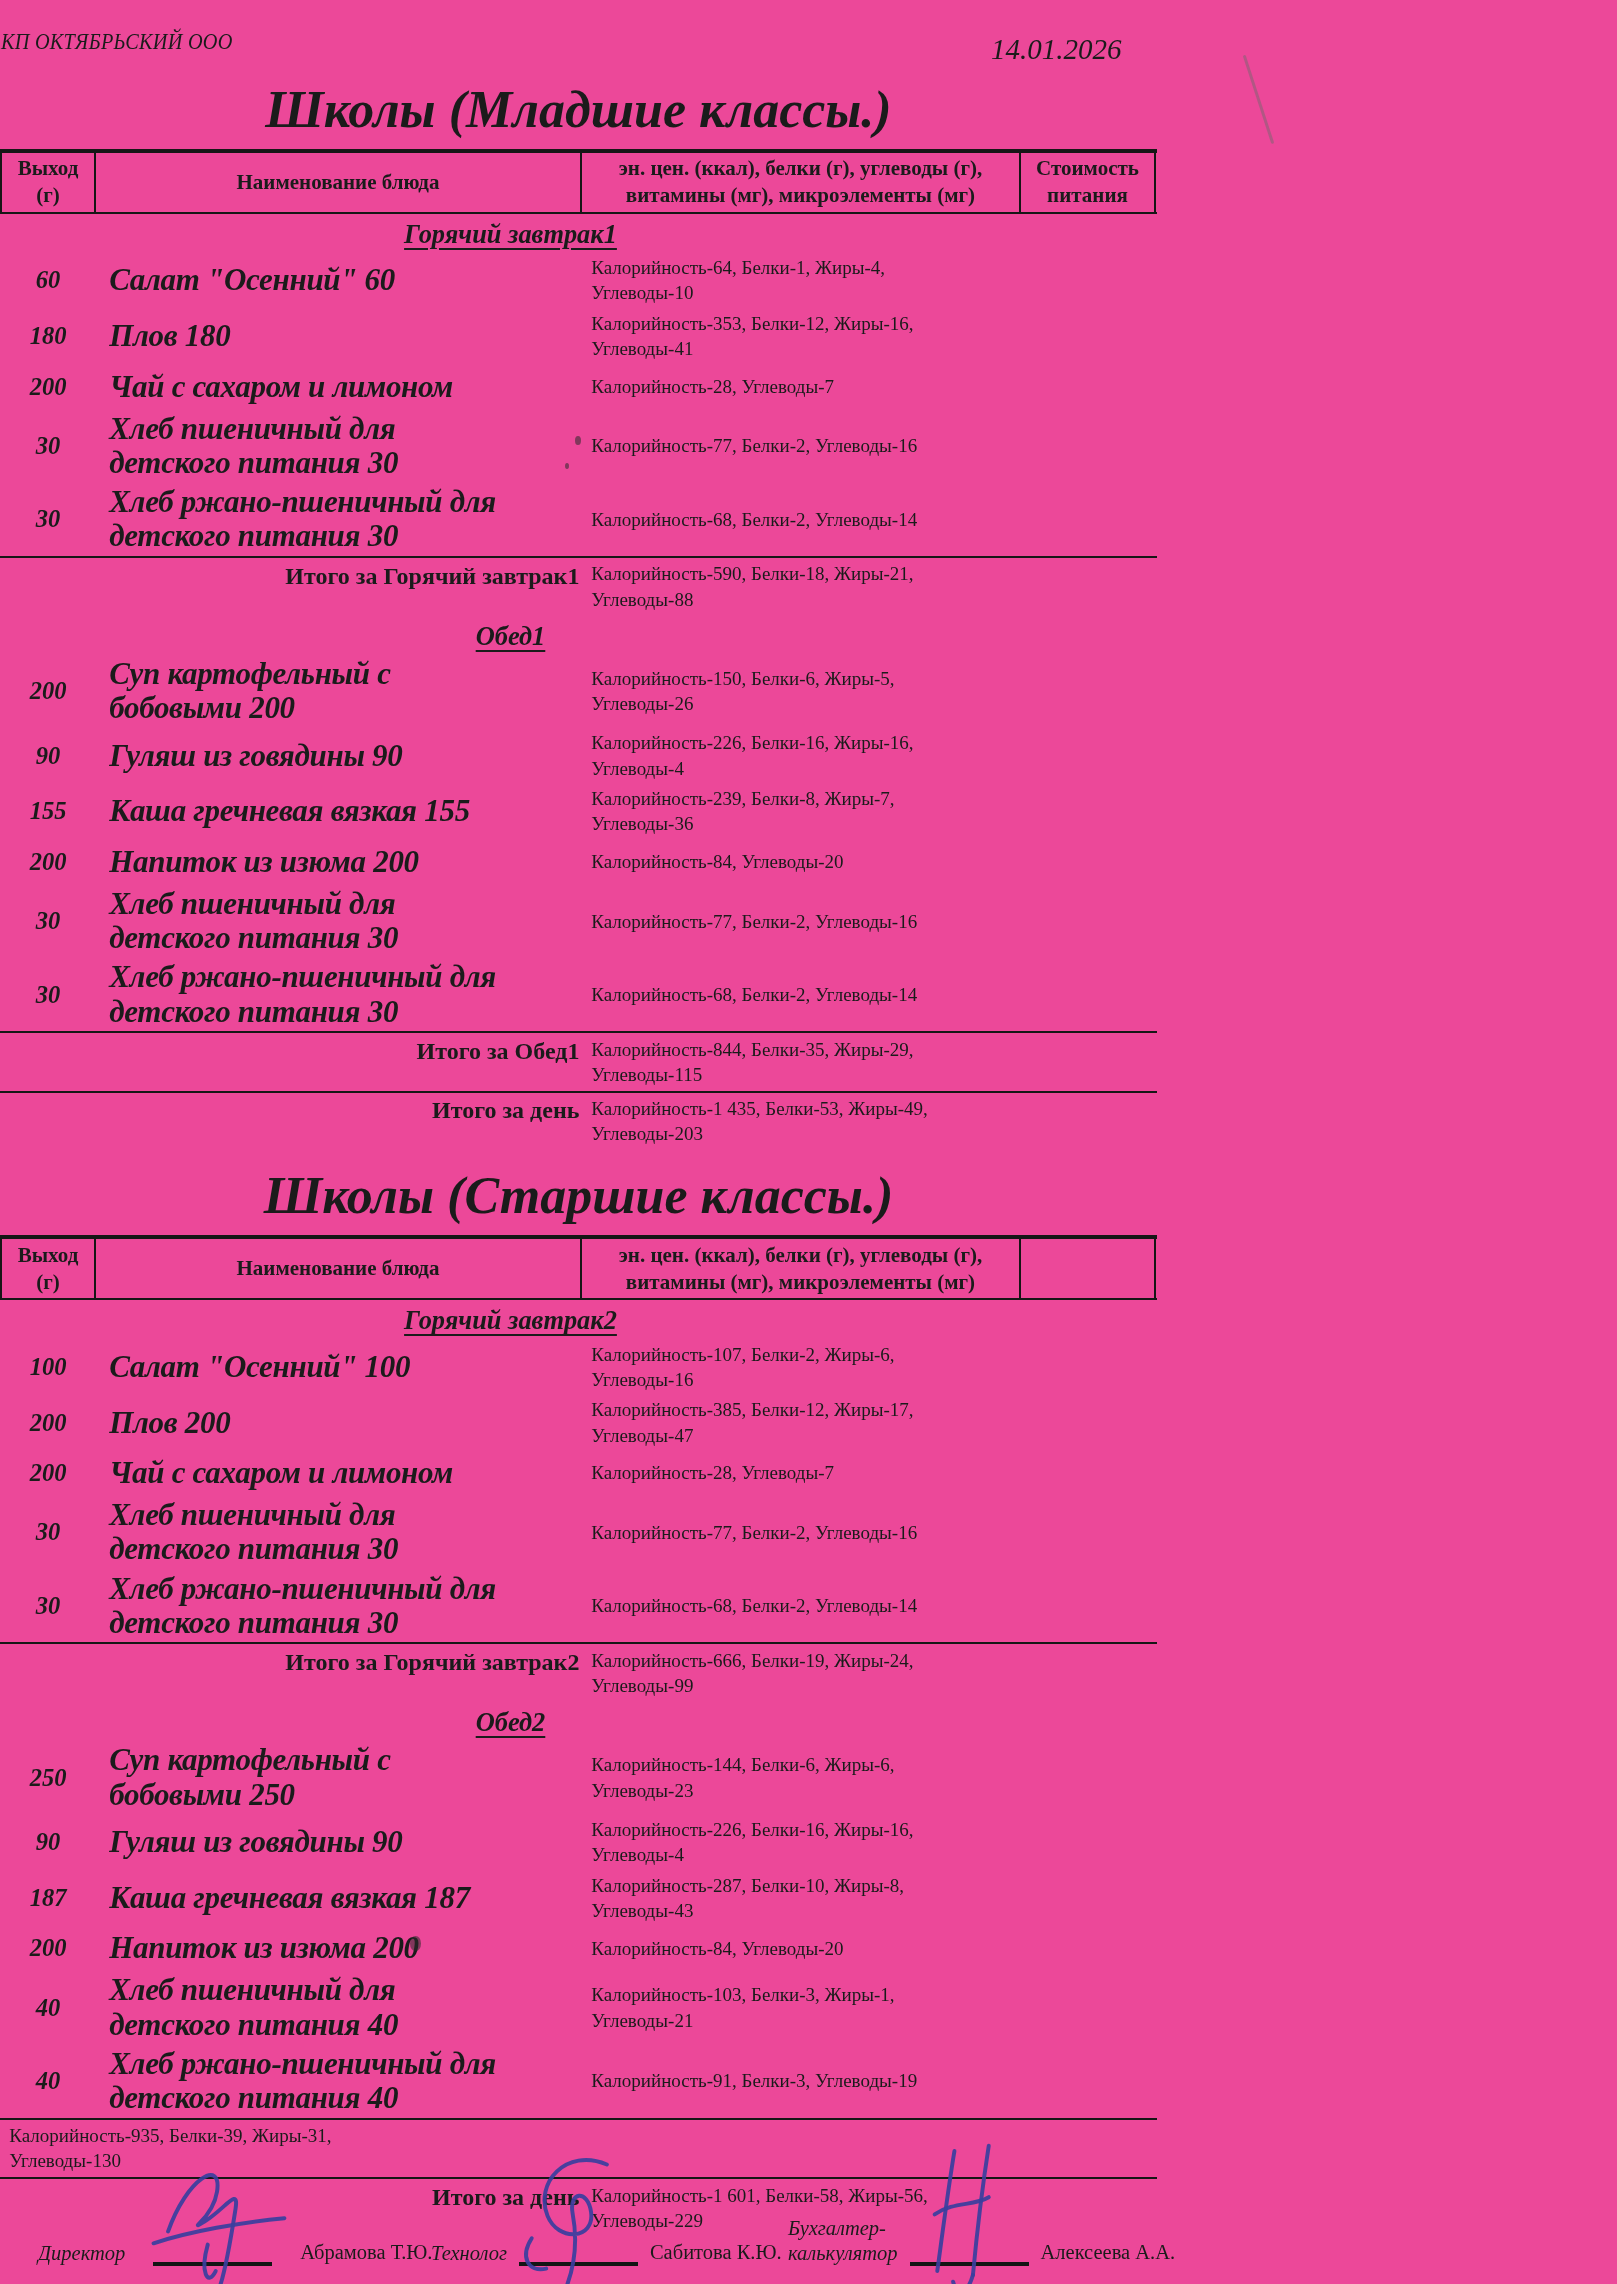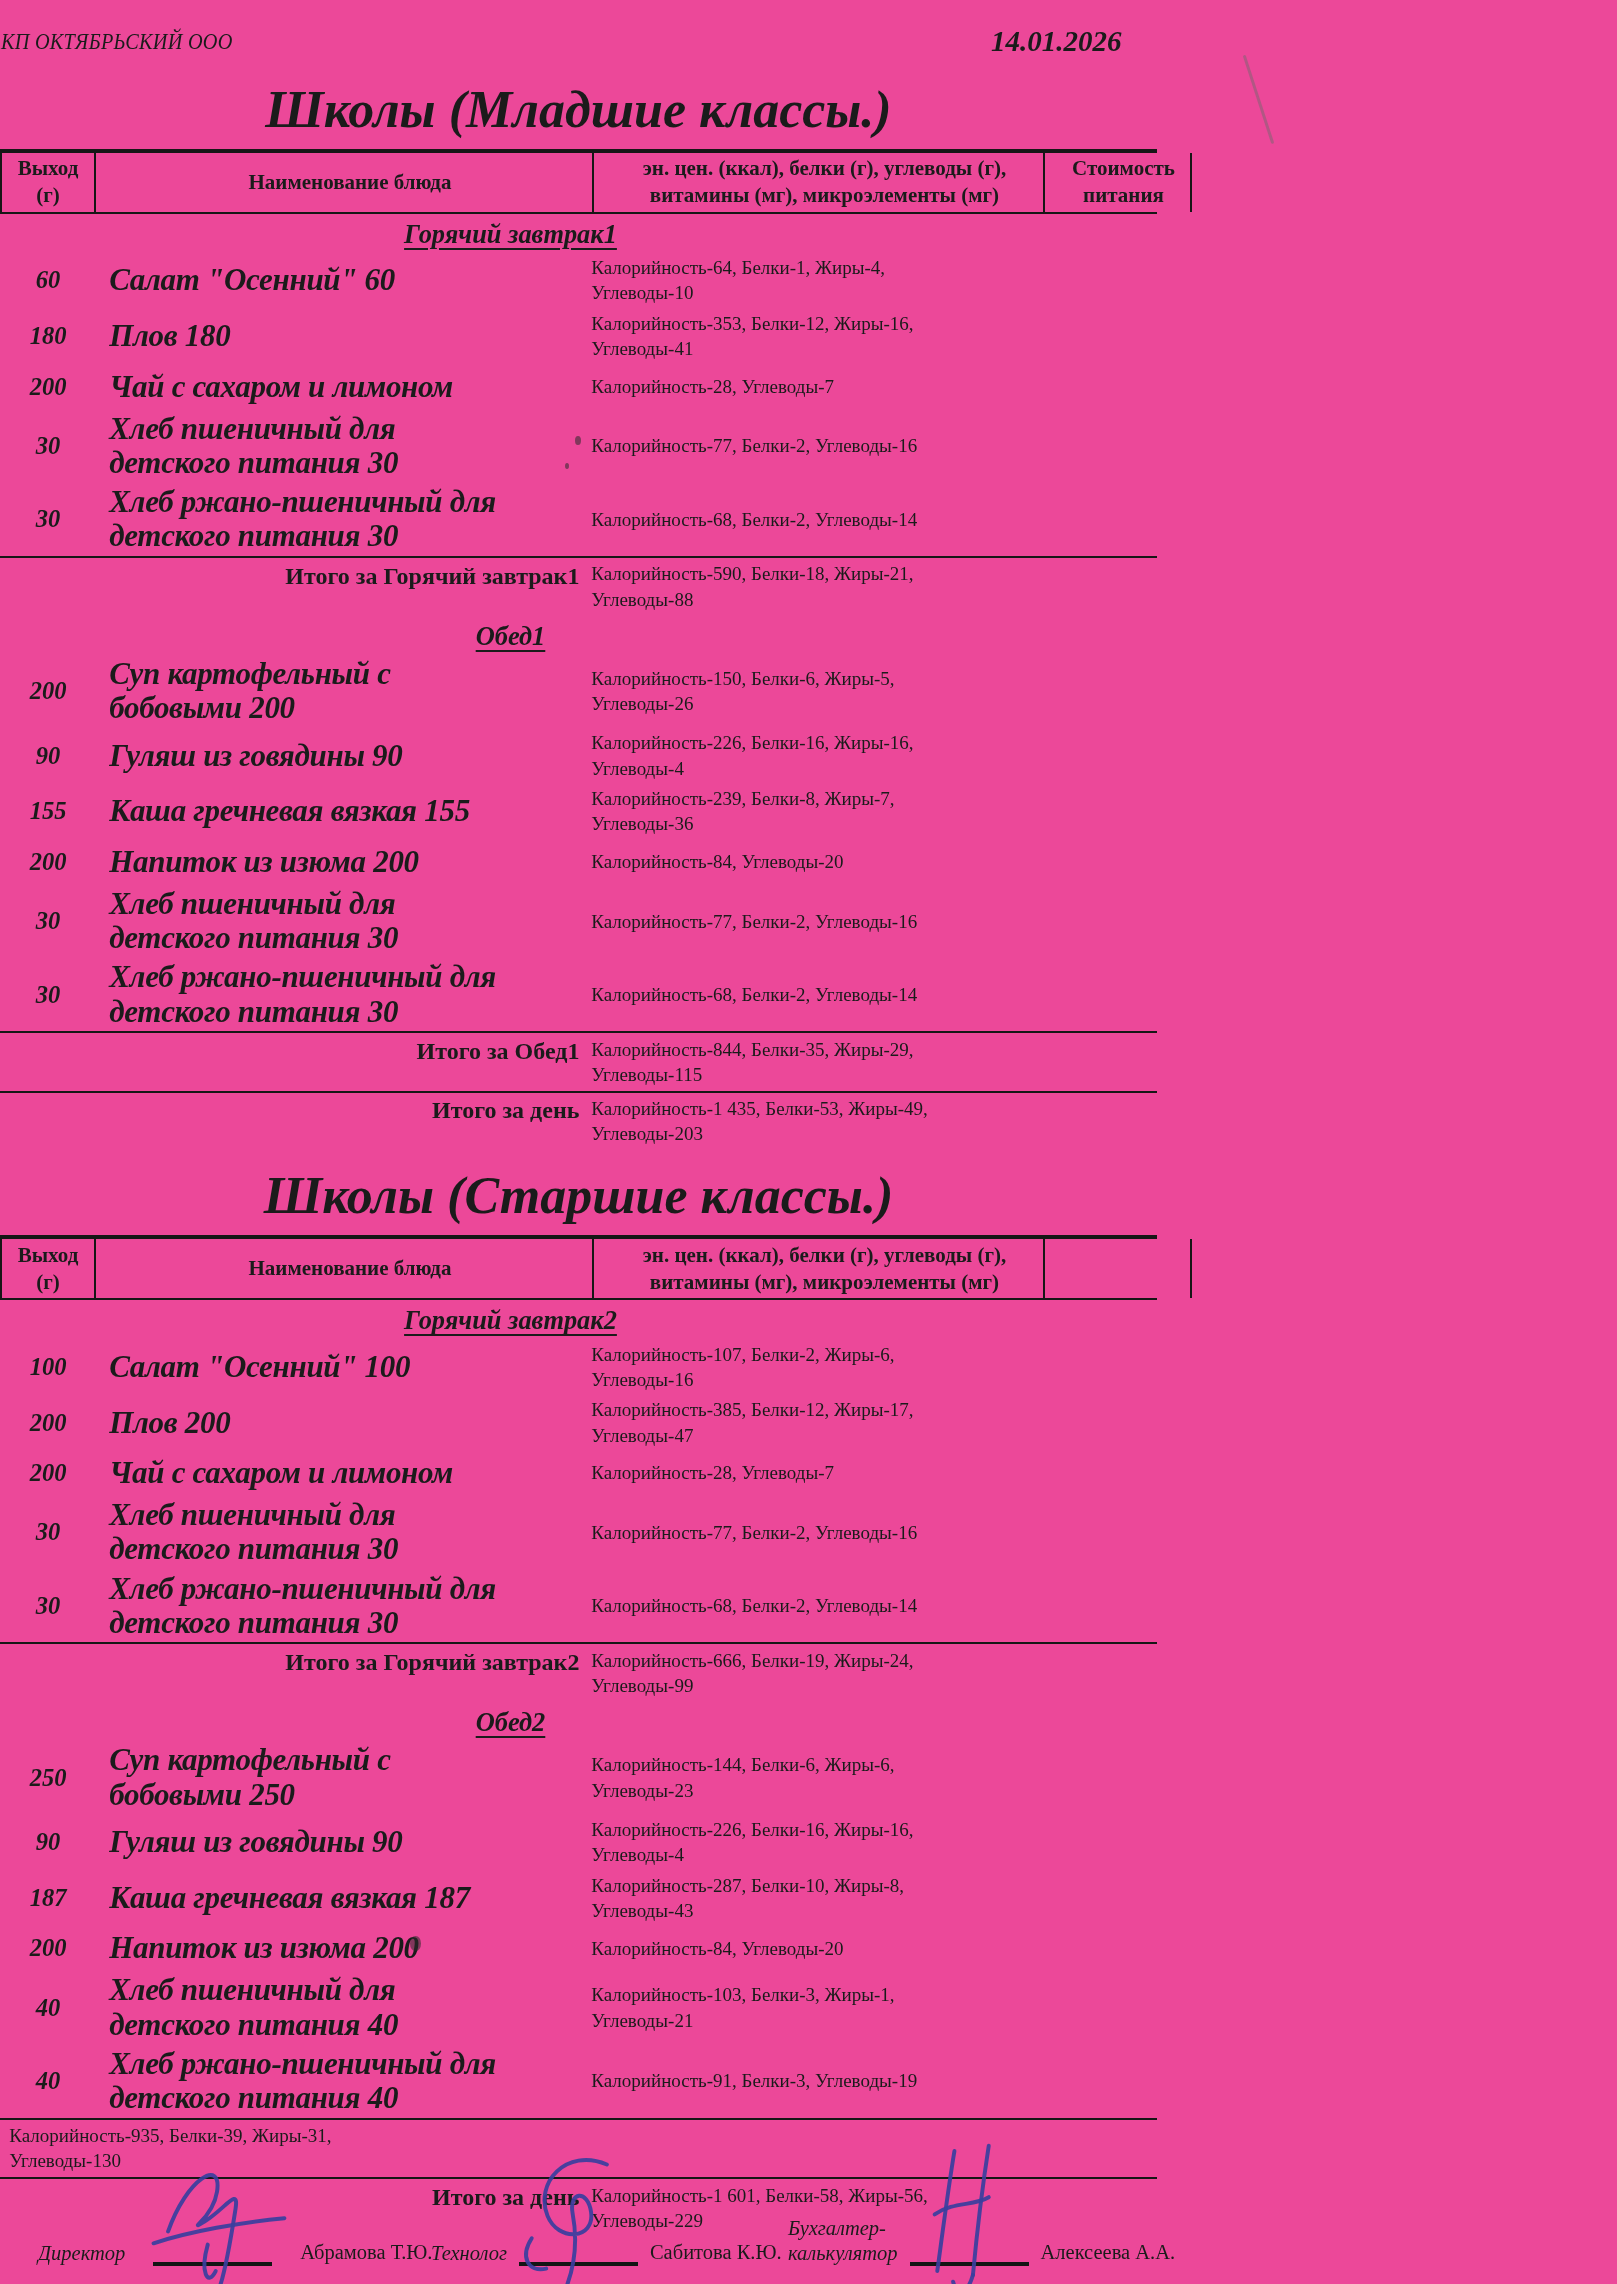--- a/index.html
+++ b/index.html
@@ -8,38 +8,37 @@
     background:#ec4899; color:#1b1b1b;
     font-family:"Liberation Serif","DejaVu Serif",serif;
     overflow:hidden;
   }
   .org {
     position:absolute; top:29px; left:1.3px;
     font-style:italic; font-size:22.5px; letter-spacing:0.3px;
     transform:scaleX(.9); transform-origin:left center; white-space:nowrap;
   }
   .date {
-    position:absolute; top:25px; left:991px;
-    font-style:italic; font-weight:700; font-size:29px;
+    position:absolute; top:33px; left:991px;
+    font-style:italic; font-weight:400; font-size:29px;
   }
   .page-title {
     width:1157px; text-align:center;
     font-weight:700; font-style:italic; font-size:52px; line-height:1.1;
     margin:0 0 10.6px 0;
   }
   .first-title { padding-top:81px; }
   .second-title { margin-top:17px; }
 
   .menu-table { width:1157px; }
   .thead {
     display:grid; grid-template-columns:96px 486px 439px 135px;
     width:1157px; box-sizing:border-box;
     border-top:4.6px solid #161616; border-bottom:2.6px solid #161616;
     min-height:58px;
-    gap:12px;
   }
   .hc {
     border-right:2px solid #161616;
     display:flex; align-items:center; justify-content:center;
     text-align:center; font-weight:700; font-size:21px; line-height:1.28;
     white-space:pre-line; padding:2.6px 2.6px; overflow:hidden;
   }
   .hc:first-child { border-left:2px solid #161616; }
 
   .sub-label-row { width:1021px; text-align:center; padding:5.3px 0 2.6px 0; min-height:26.4px; }

